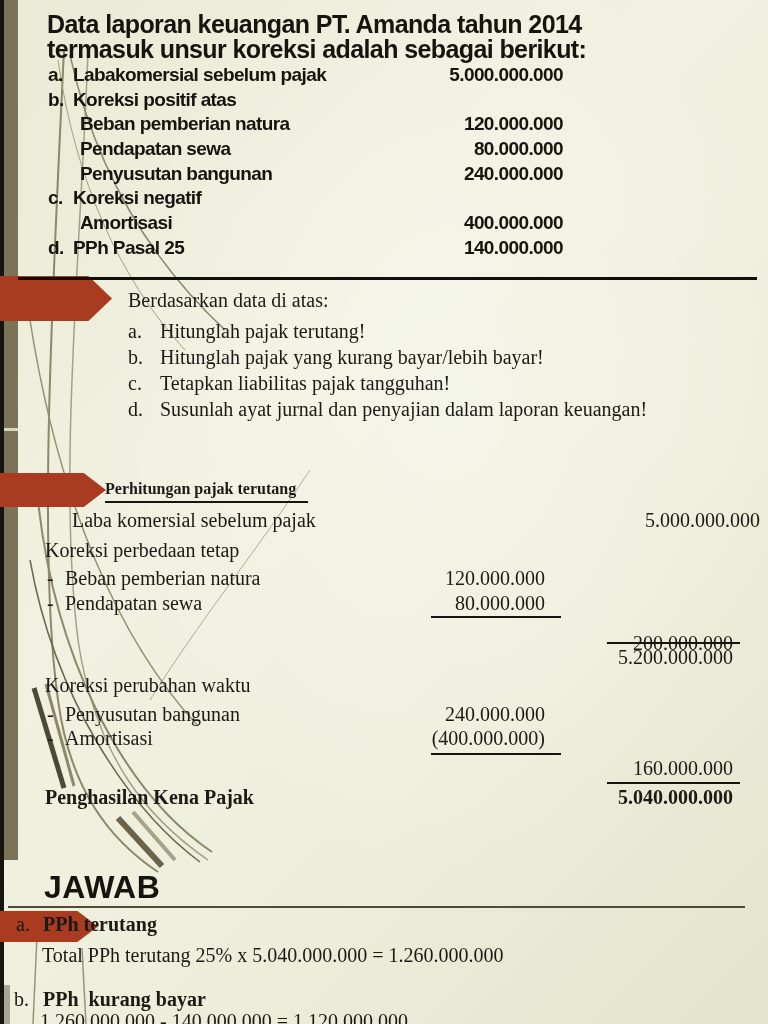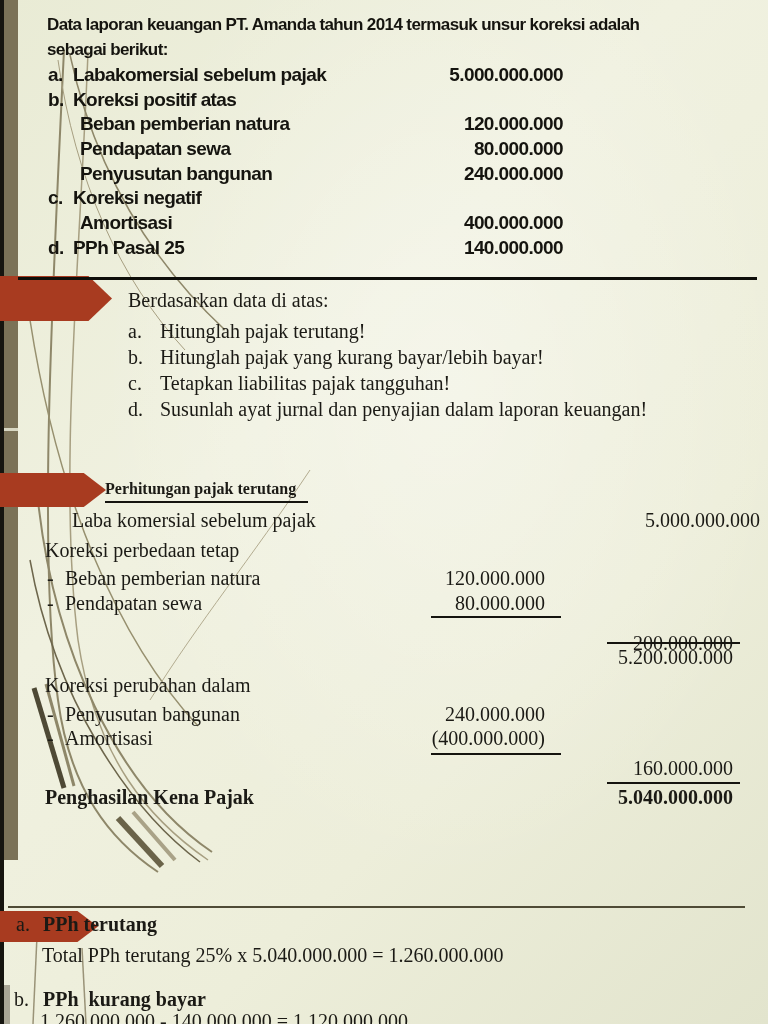--- a/index.html
+++ b/index.html
@@ -20,21 +20,21 @@
   .arrow{position:absolute;background:var(--accent_red,#a83b20);z-index:5;
          clip-path:polygon(0 0,79% 0,100% 50%,79% 100%,0 100%);}
   .arrow1{left:0;top:276px;width:112px;height:45px;}
   .arrow2{left:0;top:473px;width:106px;height:34px;}
   .arrow3{left:0;top:911px;width:98px;height:31px;}
   
   .divider-black{position:absolute;left:18px;top:277px;width:739px;height:3px;background:var(--divider_black,#0e0e0a);z-index:6;}
   .divider-olive{position:absolute;left:8px;top:906px;width:737px;height:2px;background:var(--divider_olive,#4f4b36);z-index:6;}
   
   .sansc{font-family:"Liberation Sans",sans-serif;font-weight:700;letter-spacing:-0.6px;color:#15140f;}
-  .intro{position:absolute;left:47px;top:12px;width:640px;font-size:17px;line-height:25px;z-index:7;}
+  .intro{position:absolute;left:47px;top:12px;width:640px;font-size:25px;line-height:25px;z-index:7;}
   .top-rows{position:absolute;left:0;top:63px;width:768px;z-index:7;}
   .t-row{position:relative;height:24.7px;font-size:19px;line-height:24.7px;}
   .t-label{position:absolute;left:48px;}
   .t-text{position:absolute;left:73px;}
   .t-text.ind{left:80px;}
   .t-value{position:absolute;left:380px;width:183px;text-align:right;}
   
   .q-header{position:absolute;left:128px;top:289px;font-size:20px;z-index:7;}
   .q-item{position:absolute;left:0;width:768px;font-size:20px;z-index:7;}
   .q-label{position:absolute;left:128px;}
@@ -183,21 +183,21 @@
   </div>
   <div class="rule uline1"></div>
   <div class="c-row cr5">
     <span class="c-right">200.000.000</span>
   </div>
   <div class="rule topline1"></div>
   <div class="c-row cr6">
     <span class="c-right">5.200.000.000</span>
   </div>
   <div class="c-row cr7">
-    <span class="c-text">Koreksi perubahan dalam</span>
+    <span class="c-text">Koreksi perubahan waktu</span>
   </div>
   <div class="c-row cr8">
     <span class="c-dash">-</span>
     <span class="c-text dashd">Penyusutan bangunan</span>
     <span class="c-mid">240.000.000</span>
   </div>
   <div class="c-row cr9">
     <span class="c-dash">-</span>
     <span class="c-text dashd">Amortisasi</span>
     <span class="c-mid">(400.000.000)</span>
@@ -205,20 +205,21 @@
   <div class="rule uline2"></div>
   <div class="c-row cr10">
     <span class="c-right">160.000.000</span>
   </div>
   <div class="rule topline2"></div>
   <div class="c-row cr11">
     <span class="c-text bold">Penghasilan Kena Pajak</span>
     <span class="c-right bold">5.040.000.000</span>
   </div>
 
+  <div class="jawab-title">JAWAB</div>
   <div class="divider-olive"></div>
   <div class="arrow arrow3"></div>
   <div class="ans a-label">a.</div>
   <div class="ans a-heading">PPh terutang</div>
   <div class="ans a-body">Total PPh terutang 25% x 5.040.000.000 = 1.260.000.000</div>
   <div class="ans b-label">b.</div>
   <div class="ans b-heading">PPh  kurang bayar</div>
   <div class="ans b-body">1.260.000.000 - 140.000.000 = 1.120.000.000</div>
 
 </div>

